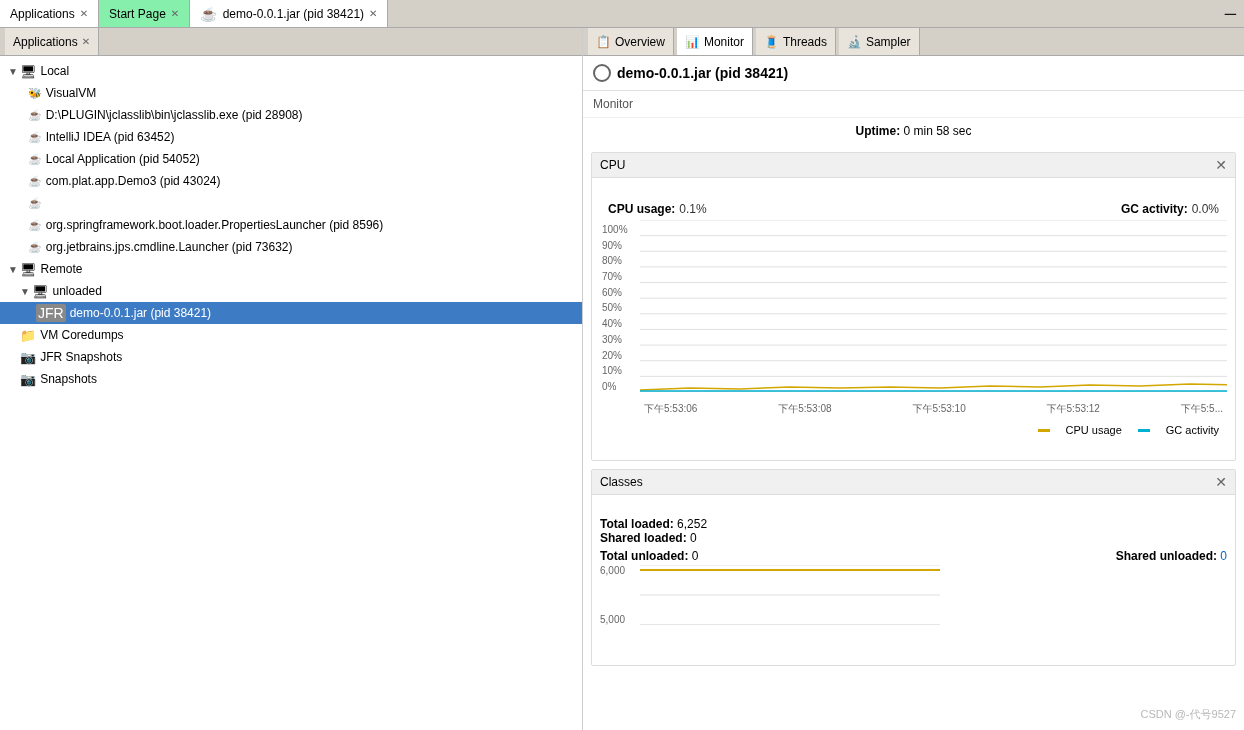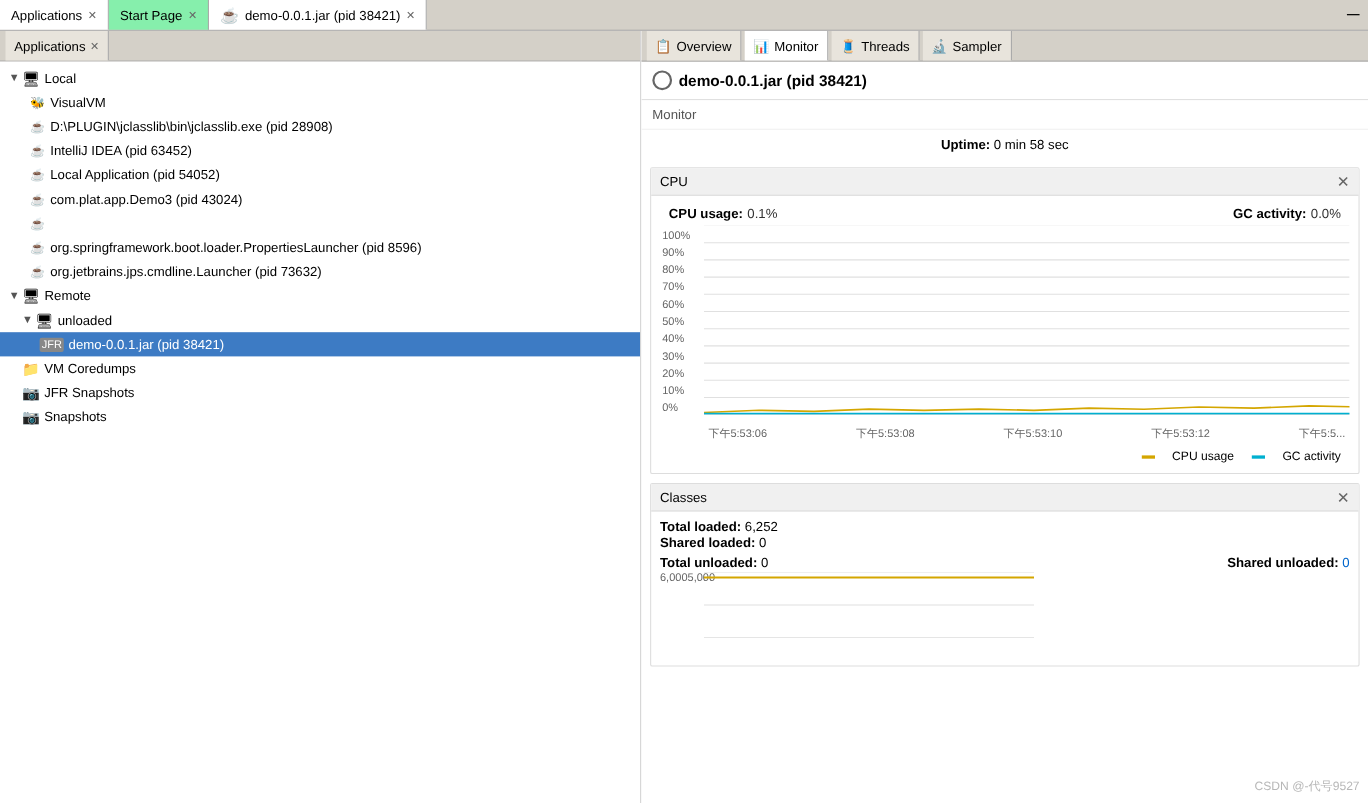--- a/index.html
+++ b/index.html
@@ -30,21 +30,21 @@
     .right-header { background: #d4d0c8; border-bottom: 1px solid #aaa; height: 28px; display: flex; align-items: center; padding: 0 5px; gap: 3px; }
     .right-tab { display: flex; align-items: center; padding: 0 8px; height: 100%; background: #e8e4dc; border-right: 1px solid #aaa; font-size: 12px; cursor: pointer; gap: 4px; }
     .right-tab.active { background: #fff; }
 
     .right-content { flex: 1; overflow-y: auto; padding: 0; }
     .app-title { display: flex; align-items: center; gap: 6px; padding: 8px 10px; font-size: 14px; font-weight: bold; border-bottom: 1px solid #e0e0e0; }
 
     .section { border: 1px solid #ddd; margin: 8px; border-radius: 2px; }
     .section-header { background: #f0f0f0; padding: 4px 8px; font-weight: 500; font-size: 12px; display: flex; justify-content: space-between; align-items: center; border-bottom: 1px solid #ddd; }
     .section-close { cursor: pointer; font-size: 14px; color: #666; }
-    .section-content { padding: 5px 8px; }
+    .section-content { padding: 20px 8px; }
 
     .monitor-label { padding: 6px 10px; font-size: 12px; color: #555; border-bottom: 1px solid #f0f0f0; }
 
     .uptime-row { padding: 6px 10px; font-size: 12px; text-align: center; }
 
     .stats-row { display: flex; justify-content: space-between; padding: 4px 8px; font-size: 12px; }
     .stat-item { display: flex; gap: 4px; }
     .stat-label { font-weight: bold; }
     .stat-value { color: #333; }
 
@@ -142,21 +142,21 @@
         <span>Remote</span>
       </div>
       <div class="tree-item">
         <span class="tree-indent" style="width:16px;"></span>
         <span class="expand-arrow">▼</span>
         <span style="margin-right:4px;font-size:13px;">🖥</span>
         <span>unloaded</span>
       </div>
       <div class="tree-item selected">
         <span class="tree-indent" style="width:32px;"></span>
-        <span style="margin-right:4px;font-size:10px;background:#888;color:white;padding:1px 2px;border-radius:2px;">JFR</span>
+        <span style="margin-right:4px;font-size:14px;background:#888;color:white;padding:1px 2px;border-radius:2px;">JFR</span>
         <span>demo-0.0.1.jar (pid 38421)</span>
       </div>
 
       <div class="tree-item">
         <span class="tree-indent" style="width:4px;"></span>
         <span class="expand-arrow" style="visibility:hidden;">▶</span>
         <span style="margin-right:4px;font-size:13px;">📁</span>
         <span>VM Coredumps</span>
       </div>
 
@@ -305,21 +305,21 @@
               <strong>Total unloaded: </strong>
               <span>0</span>
             </div>
             <div>
               <strong>Shared unloaded: </strong>
               <span style="color:#0066cc;">0</span>
             </div>
           </div>
 
           <div style="height:80px;position:relative;">
-            <div style="position:absolute;left:0;top:0;bottom:20px;width:40px;display:flex;flex-direction:row;justify-content:space-between;font-size:10px;color:#666;">
+            <div style="position:absolute;left:0;top:0;bottom:20px;width:40px;display:flex;flex-direction:column;justify-content:space-between;font-size:10px;color:#666;">
               <span>6,000</span>
               <span>5,000</span>
             </div>
             <svg style="position:absolute;left:40px;top:0;right:0;bottom:20px;width:calc(100%-40px);height:60px;">
 
               <line x1="0" y1="0" x2="100%" y2="0" stroke="#e0e0e0" stroke-width="1"></line>
               <line x1="0" y1="30" x2="100%" y2="30" stroke="#e0e0e0" stroke-width="1"></line>
               <line x1="0" y1="60" x2="100%" y2="60" stroke="#ccc" stroke-width="1"></line>
 
               <polyline points="0,5 50,5 100,5 150,5 200,5 250,5 300,5 350,5 400,5 500,5 600,5" fill="none" stroke="#d4a600" stroke-width="2"></polyline>

